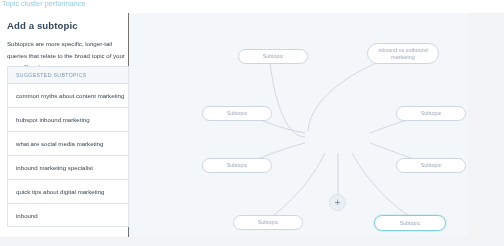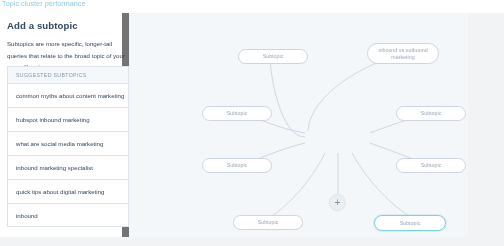--- a/index.html
+++ b/index.html
@@ -21,21 +21,21 @@
     position: absolute; left: 2px; top: -1px;
     font-size: 7.2px; color: #8fc9e0; letter-spacing: .05px;
     white-space: nowrap; line-height: 10px;
   }
 
   
   .sidebar {
     position: absolute; left: 0; top: 13px;
     width: 129px; height: 224px;
     background: #ffffff;
-    border-right: 7px solid #737373;
+    border-right: 1px solid #737373;
   }
   .sb-title {
     position: absolute; left: 7px; top: 7px;
     font-size: 9.6px; font-weight: bold; color: #33475b;
     letter-spacing: .1px;
   }
   .sb-desc {
     position: absolute; left: 7px; top: 25px; width: 118px;
     font-size: 6.1px; color: #33475b; line-height: 11.5px;
   }

